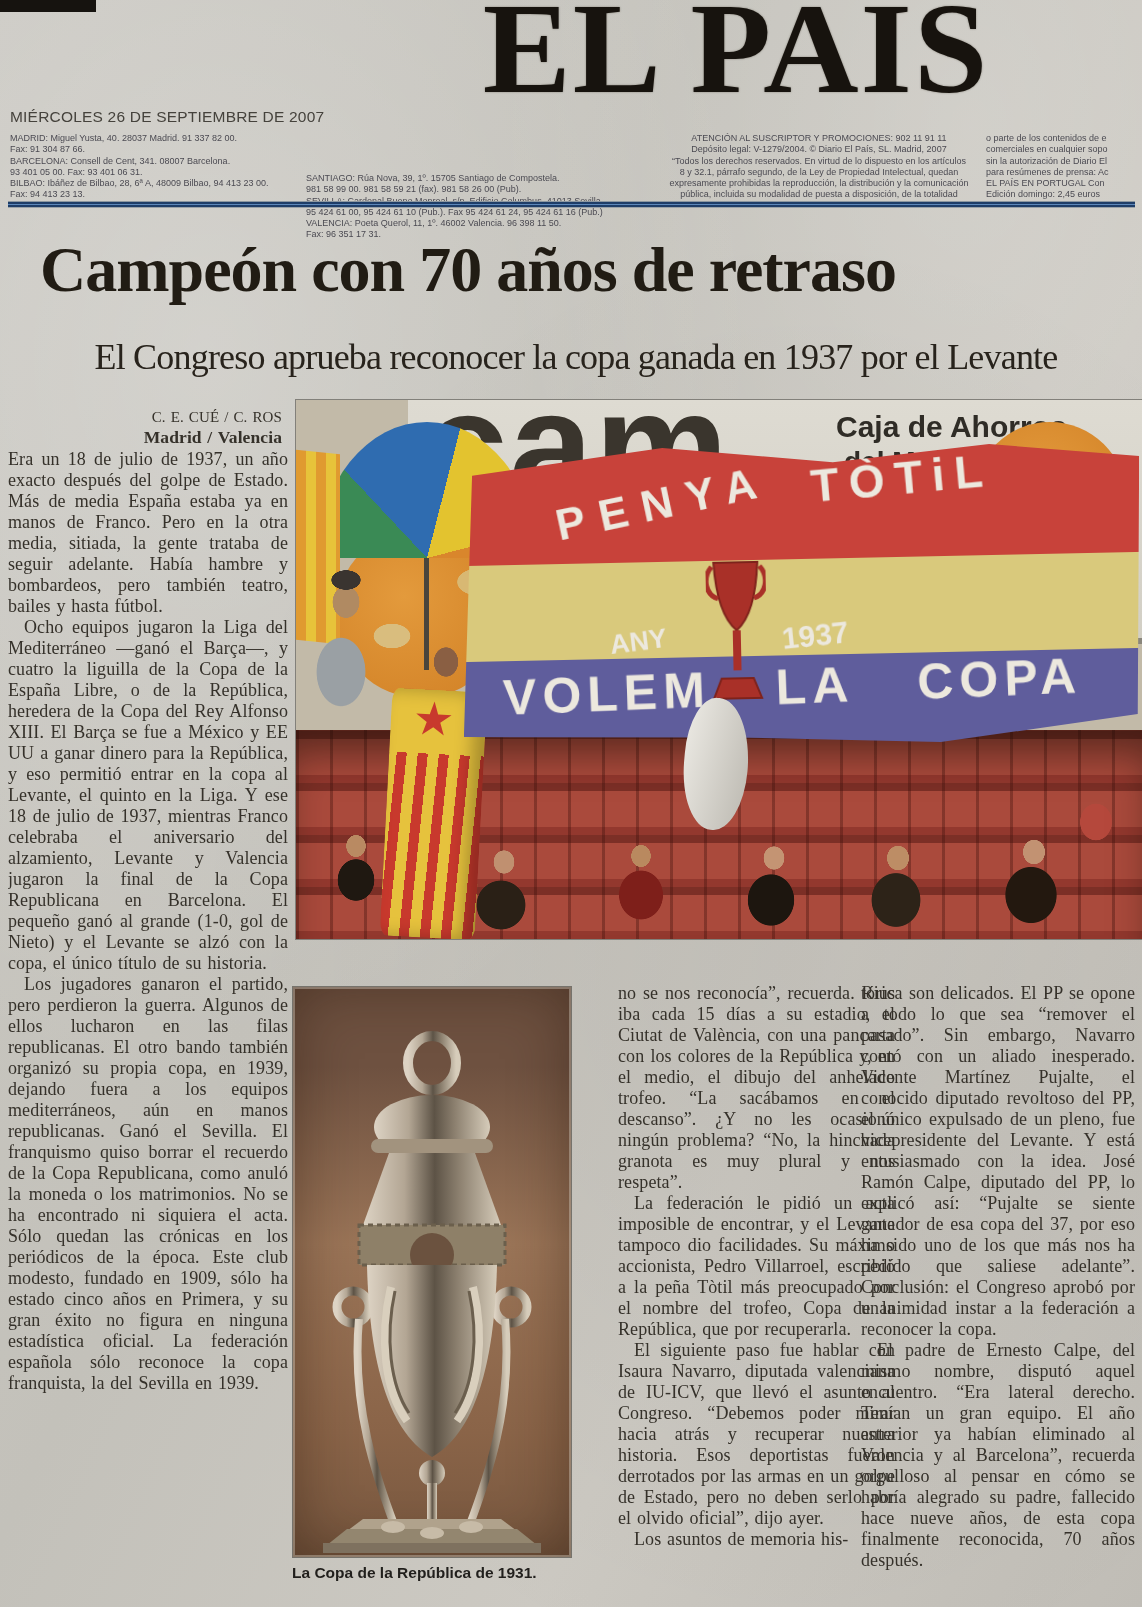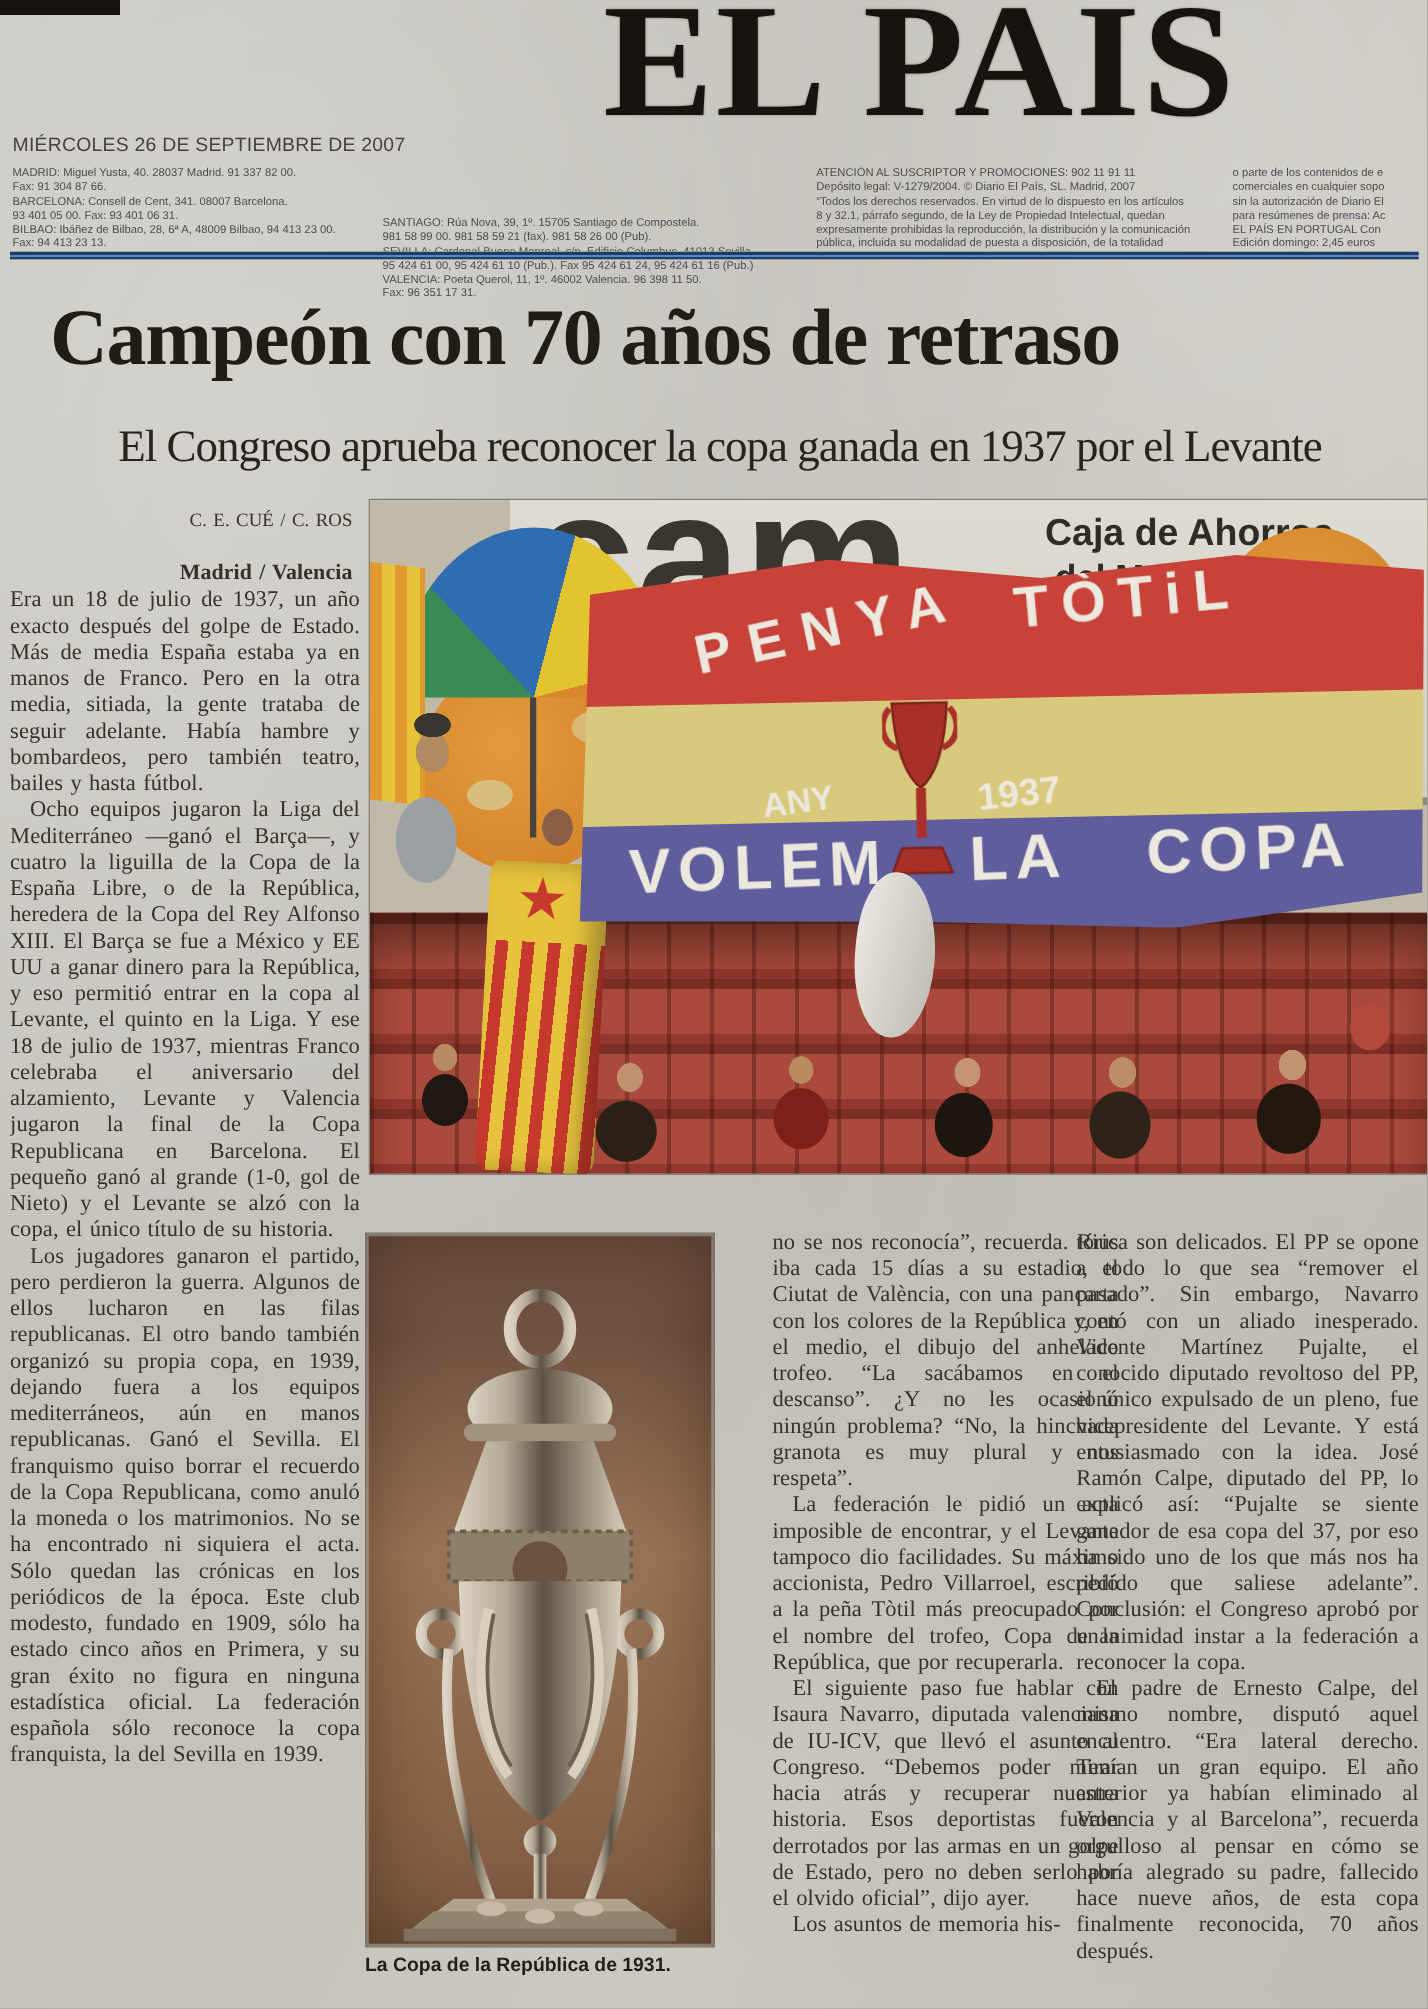--- a/index.html
+++ b/index.html
@@ -14,38 +14,38 @@
   
   .black-strip{left:0;top:0;width:96px;height:12px;background:#16130f;}
   .masthead{left:436px;top:-18px;width:600px;text-align:center;
     font:700 132px/1.02 "Liberation Serif", serif;color:#17130e;letter-spacing:2px;
     text-shadow:0 0 2px rgba(35,28,16,.45);transform:scaleY(.98);}
   .dateline{left:10px;top:109px;font:400 15.5px/1 "Liberation Sans", sans-serif;
     color:#45423c;letter-spacing:.2px;}
   .contacts{left:10px;top:133px;width:1132px;height:66px;}
   .ccol{position:absolute;top:0;font:400 9px/11.3px "Liberation Sans", sans-serif;
     color:#4b4a52;white-space:pre;overflow:hidden;}
-  .c1{left:0;width:292px;} .c2{left:296px;width:346px;margin-top:40px;} .c3{left:643px;width:332px;} .c4{left:976px;width:158px;}
+  .c1{left:0;width:292px;} .c2{left:296px;width:346px;margin-top:40px;} .c3{left:643px;width:332px;text-align:center;} .c4{left:976px;width:158px;}
   .blue-rule{left:8px;top:201px;width:1127px;height:7px;
     background:linear-gradient(180deg,#8c97a0 0 1px,#1e3d68 1px 3px,#5d88bb 3px 4.5px,#1e3d68 4.5px 6px,#9aa2a8 6px 7px);}
   
   .headline{left:40px;top:236px;width:1062px;text-align:left;
     font:700 64px/1.05 "Liberation Serif", serif;color:#211c14;letter-spacing:-1px;}
   .subheadline{left:26px;top:334px;width:1092px;text-align:center;white-space:nowrap;
     font:400 36px/1.1 "Liberation Serif", serif;color:#28231c;letter-spacing:-.8px;}
   
   .col{position:absolute;font:400 18px/21px "Liberation Serif", serif;color:#35312a;
     text-align:justify;letter-spacing:.1px;word-spacing:1.2px;overflow:hidden;}
   .col p{margin:0;text-indent:16px;}
   .col p.noind{text-indent:0;}
   .col1{left:8px;top:408px;width:280px;height:1195px;}
   .col3{left:577px;top:983px;width:277px;height:620px;margin-left:41px;}
   .col4{left:861px;top:983px;width:274px;height:620px;}
   .byline{font:400 15px/19px "Liberation Serif", serif;text-align:right;padding-right:6px;}
-  .byline-place{font:700 17.5px/20px "Liberation Serif", serif;text-align:right;padding-right:6px;margin-bottom:2px;margin-top:20px;}
+  .byline-place{font:700 17.5px/20px "Liberation Serif", serif;text-align:right;padding-right:6px;margin-bottom:2px;}
   
   .main-photo{left:295px;top:399px;width:846px;height:539px;overflow:hidden;
     border:1px solid #82807a;background:#c2baa8;}
   .billboard{left:112px;top:0;width:734px;height:238px;
     background:linear-gradient(#dedbd2,#d2cfc5);border-bottom:6px solid #8a867c;}
   .cam-logo{left:128px;top:-30px;font:800 150px/1 "Liberation Sans", sans-serif;
     color:#3a352d;letter-spacing:2px;}
   .caja1{left:540px;top:12px;font:700 30px/1 "Liberation Sans", sans-serif;color:#2f2c26;}
   .caja2{left:548px;top:48px;font:700 28px/1 "Liberation Sans", sans-serif;color:#2f2c26;}
   .orange-left{left:40px;top:128px;width:170px;height:170px;border-radius:50%;

